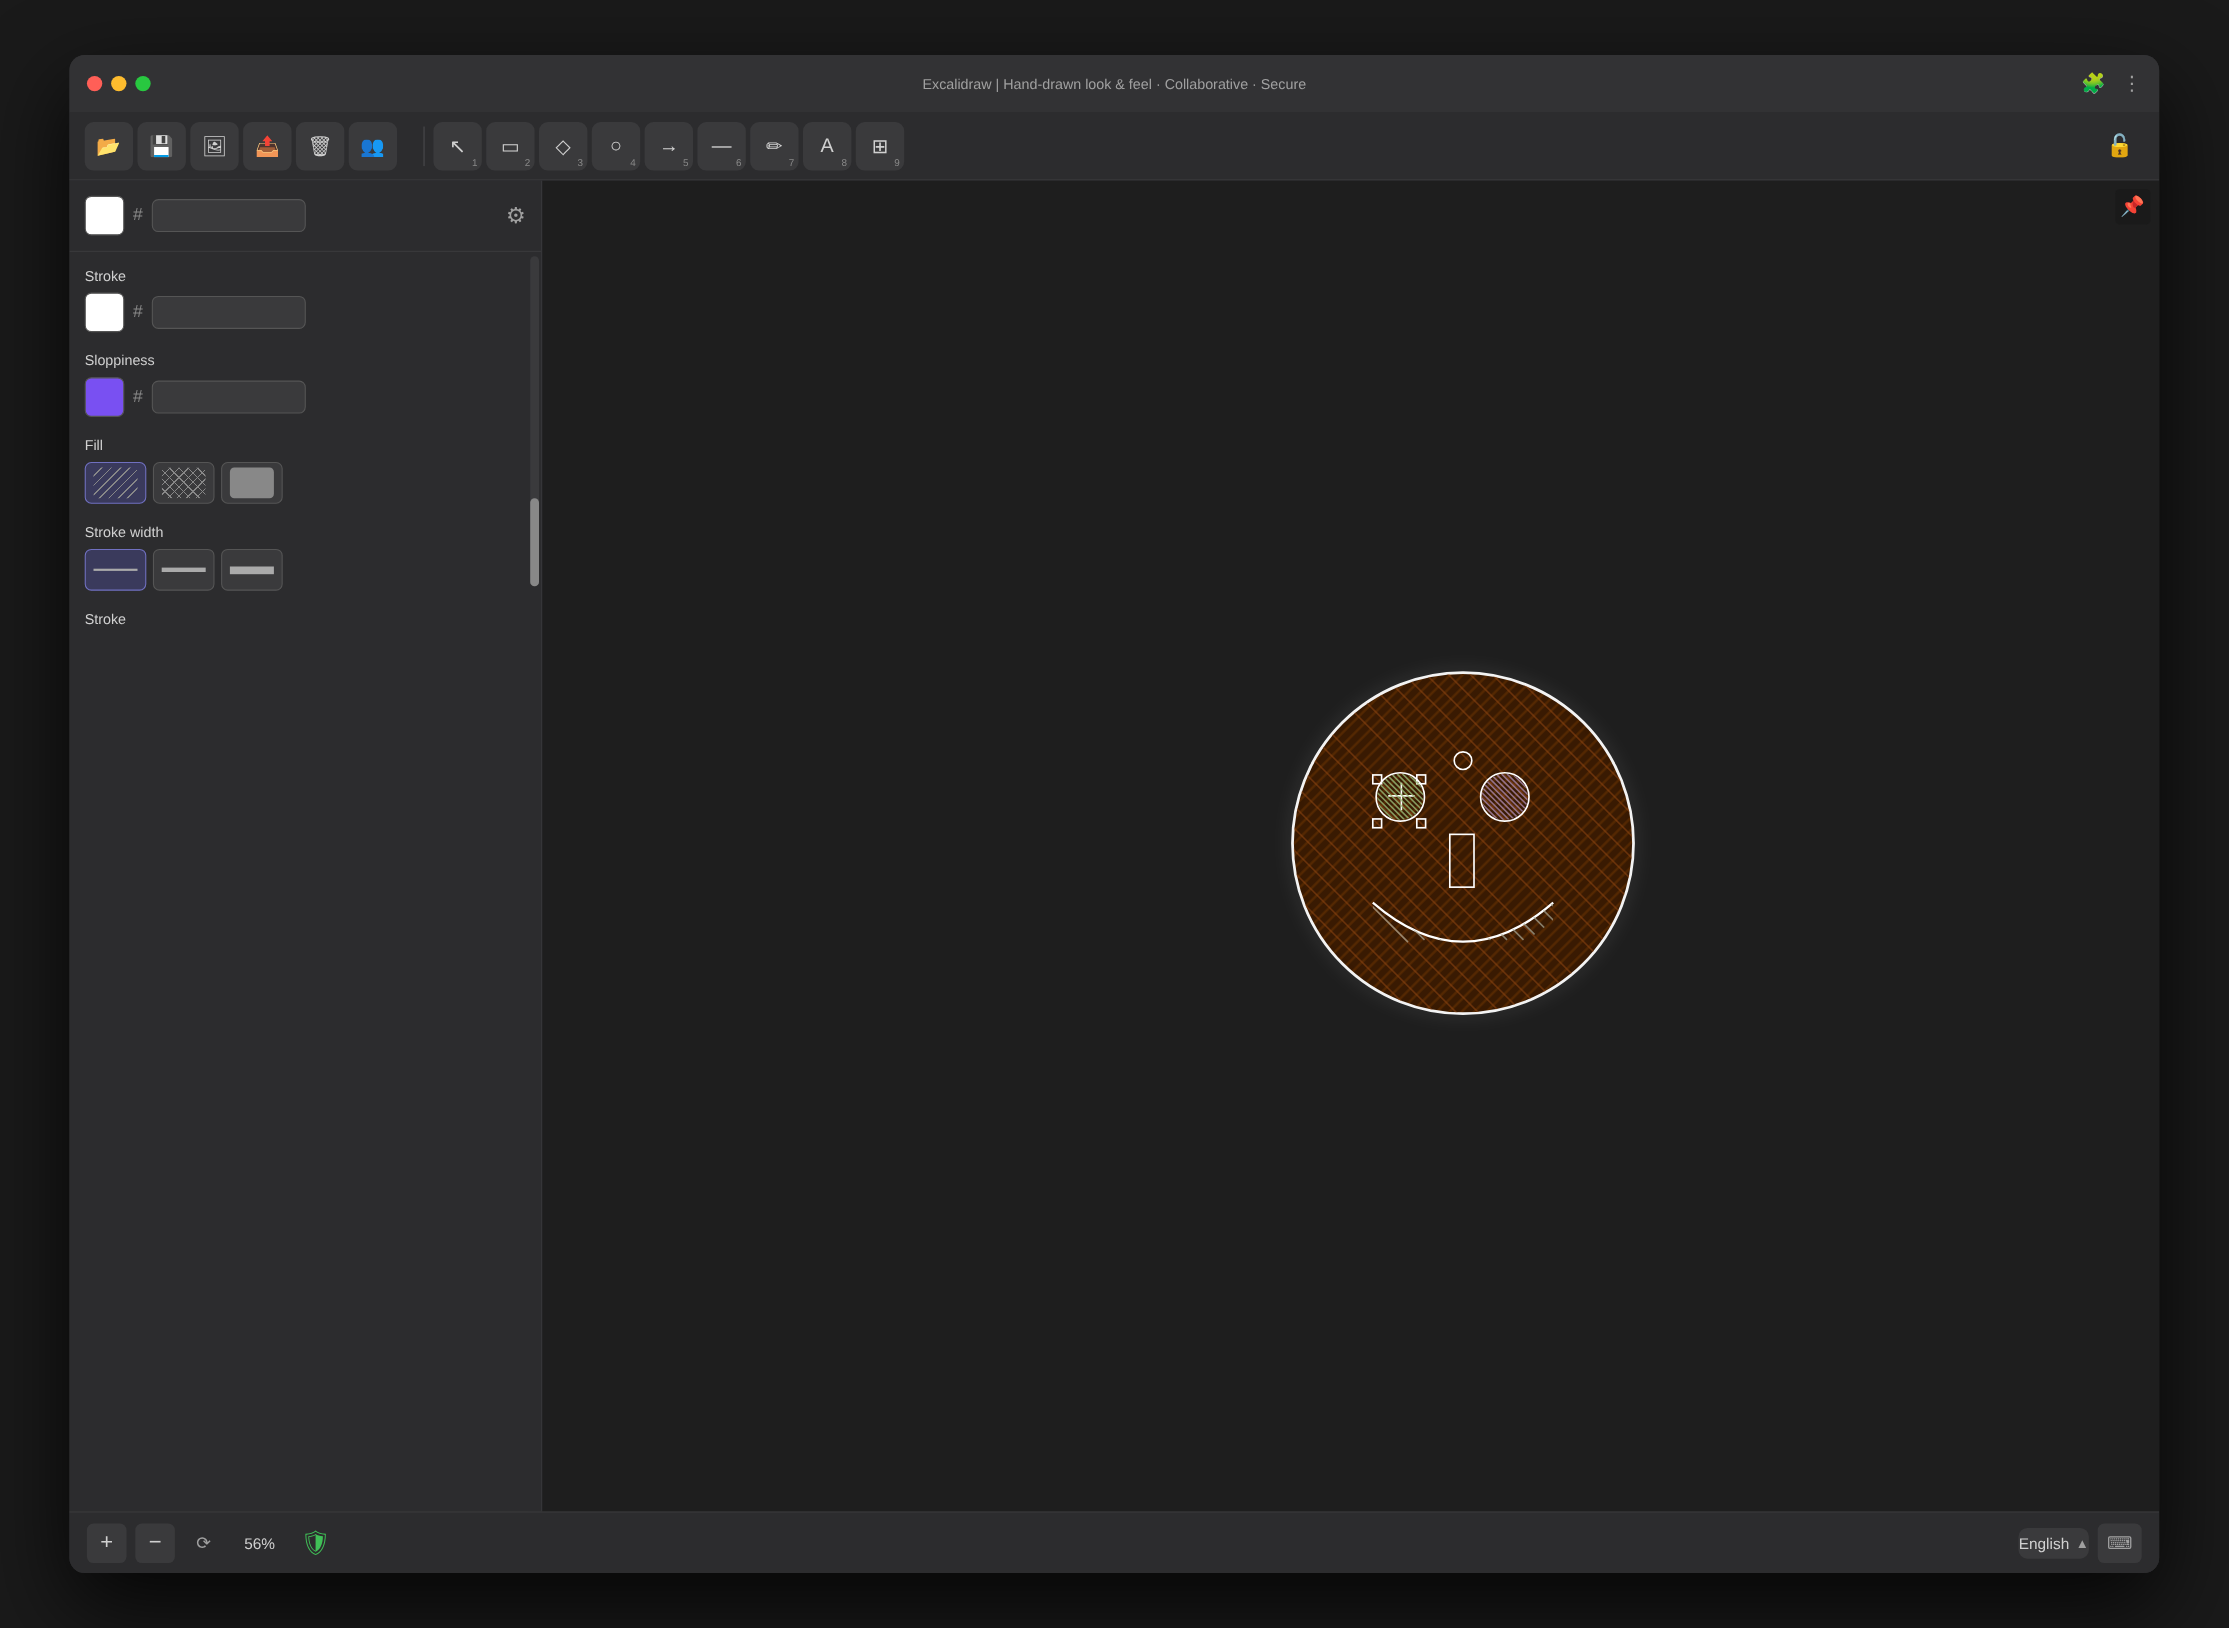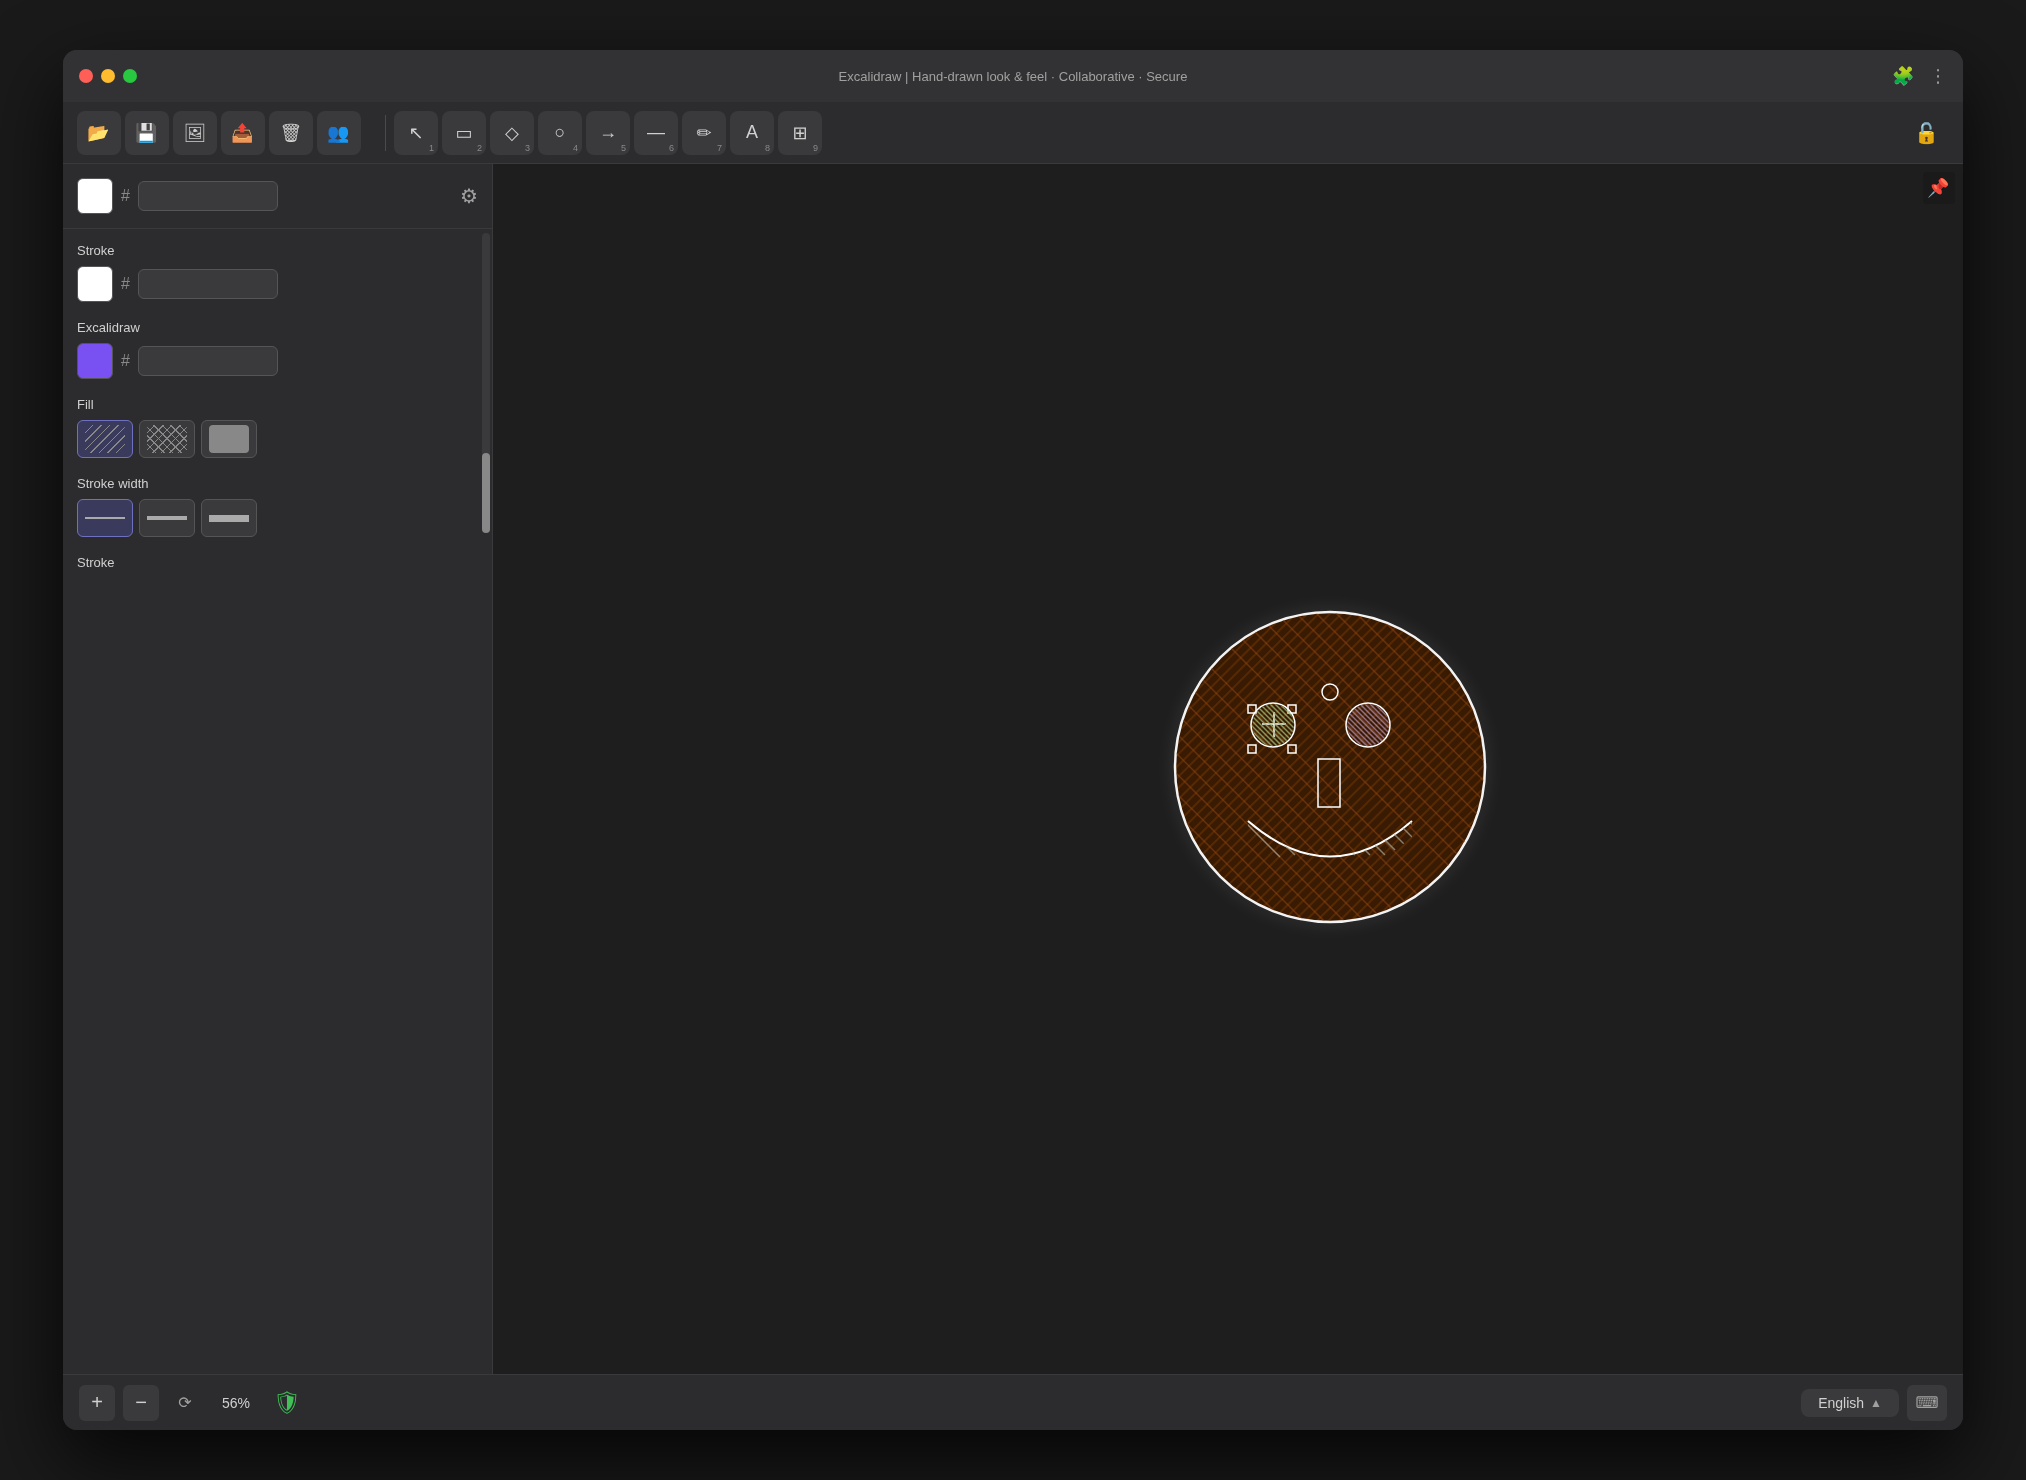--- a/index.html
+++ b/index.html
@@ -293,21 +293,21 @@
       font-size: 22px;
       cursor: pointer;
     }
     .lang-selector {
       margin-left: auto;
       display: flex;
       align-items: center;
       gap: 6px;
       background: #3a3a3c;
       border-radius: 8px;
-      padding: 6px 17px;
+      padding: 6px 0;
       cursor: pointer;
     }
     .lang-text {
       color: #d0d0d0;
       font-size: 14px;
     }
     .lang-arrow { color: #a0a0a0; font-size: 12px; }
     .keyboard-btn {
       width: 40px;
       height: 36px;
@@ -439,21 +439,21 @@
           <div class="prop-section">
             <div class="prop-label">Stroke</div>
             <div class="prop-row">
               <div class="color-swatch" style="background:#ffffff;"></div>
               <span class="hash-label">#</span>
               <input class="color-input" type="text" style="">
             </div>
           </div>
 
           <div class="prop-section">
-            <div class="prop-label">Excalidraw</div>
+            <div class="prop-label">Sloppiness</div>
             <div class="prop-row">
               <div class="color-swatch" style="background:#7950f2;"></div>
               <span class="hash-label">#</span>
               <input class="color-input" type="text" style="">
             </div>
           </div>
 
           <div class="prop-section">
             <div class="prop-label">Fill</div>
             <div class="prop-options">

